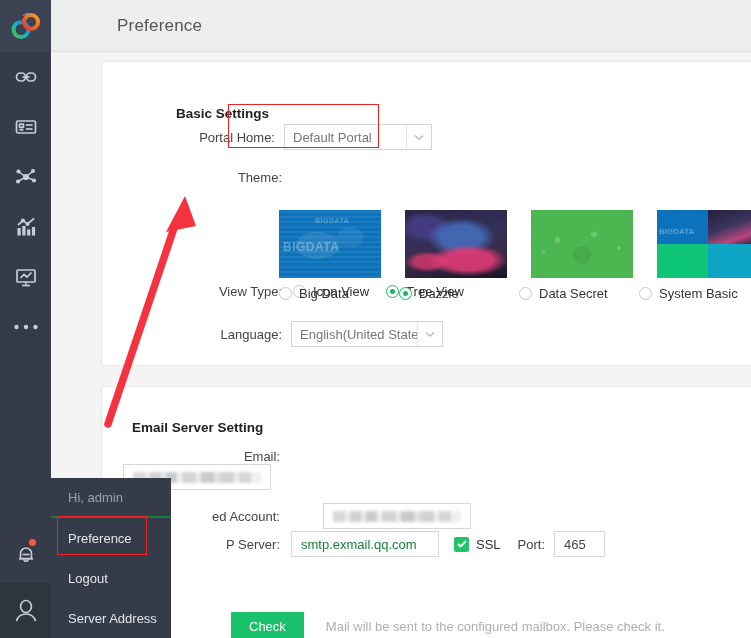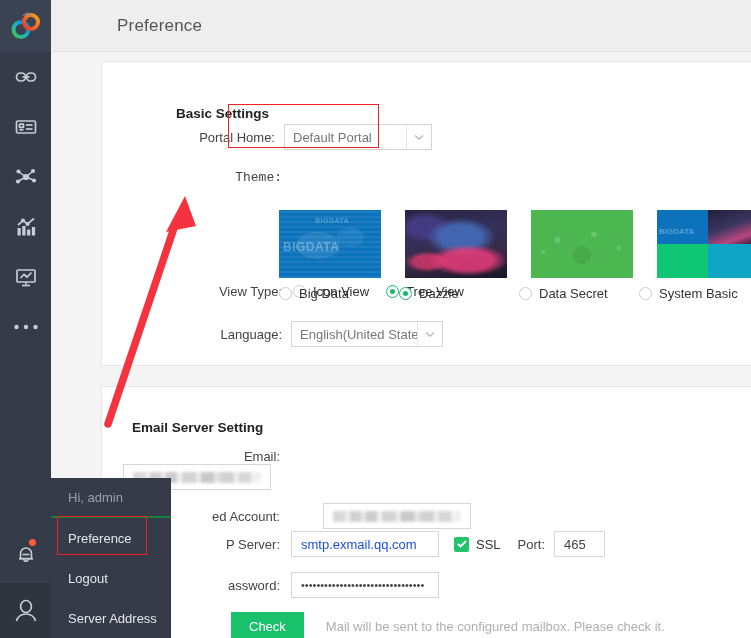--- a/index.html
+++ b/index.html
@@ -150,21 +150,21 @@
   .rdo.on{border-color:#17b967;}
   .rdo.on:after{
     content:"";position:absolute;left:50%;top:50%;width:5px;height:5px;
     margin:-2.5px 0 0 -2.5px;border-radius:50%;background:#17b967;
   }
   .rdo-lbl{font-size:13px;color:#333;}
 
   
   .tinput{
     height:26px;background:#fff;border:1px solid #d6d6d6;box-sizing:border-box;
-    display:flex;align-items:center;padding:0 9px;font-size:13px;color:#1d4ed8;
+    display:flex;align-items:center;padding:0 9px;font-size:13px;color:#15803d;
   }
   .blurfield{
     width:100%;height:11px;
     background:
       linear-gradient(90deg,
         #d6d6d6 0 9%, #ebebeb 9% 13%, #cfcfcf 13% 22%, #e6e6e6 22% 26%,
         #c9c9c9 26% 34%, #efefef 34% 38%, #d2d2d2 38% 49%, #e9e9e9 49% 53%,
         #c7c7c7 53% 63%, #e2e2e2 63% 68%, #d0d0d0 68% 79%, #ececec 79% 83%,
         #d4d4d4 83% 92%, #f0f0f0 92% 100%);
     filter:blur(1.4px);opacity:.95;
@@ -325,21 +325,21 @@
           <span class="sel-val" style="width:116px;">Default Portal</span>
           <span class="sel-arrow">
             <svg width="10" height="7" viewBox="0 0 10 7" fill="none" stroke="currentColor" stroke-width="1.3">
               <polyline points="1,1.5 5,5.2 9,1.5"></polyline>
             </svg>
           </span>
         </div>
       </div>
 
       <div class="row" style="left:0;top:108px;width:200px;">
-        <div class="lbl" style="width:180px;font-family:Liberation Mono, monospace;">Theme:</div>
+        <div class="lbl" style="width:180px;">Theme:</div>
       </div>
 
       <div class="row" style="left:0;top:222px;">
         <div class="lbl" style="width:180px;">View Type:</div>
         <div style="margin-left:11px;display:flex;align-items:center;">
           <div class="radio-item" style="position:relative;">
             <span class="rdo"></span>
             <span class="rdo-lbl">Icon View</span>
           </div>
           <div class="radio-item" style="position:relative;margin-left:17px;">
@@ -428,26 +428,20 @@
             <polyline points="1,4 3.6,6.5 9,1"></polyline>
           </svg>
         </span>
         <span style="margin-left:7px;font-size:13px;color:#333;text-align:center;">SSL</span>
         <span style="margin-left:17px;font-size:13px;color:#444;">Port:</span>
         <div class="tinput" style="width:51px;margin-left:9px;justify-content:flex-start;color:#444;">
           <span>465</span>
         </div>
       </div>
 
-      <div class="row" style="left:0;top:185px;">
-        <div class="lbl" style="width:178px;">assword:</div>
-        <div class="tinput pwd" style="width:148px;margin-left:11px;">
-          <span>••••••••••••••••••••••••••••••••</span>
-        </div>
-      </div>
 
       <div class="row" style="left:0;top:225px;align-items:center;">
         <div style="width:129px;"></div>
         <button class="btn-green">Check</button>
         <span class="hint" style="margin-left:22px;">Mail will be sent to the configured mailbox. Please check it.</span>
       </div>
     </div>
 
   </div>
 

